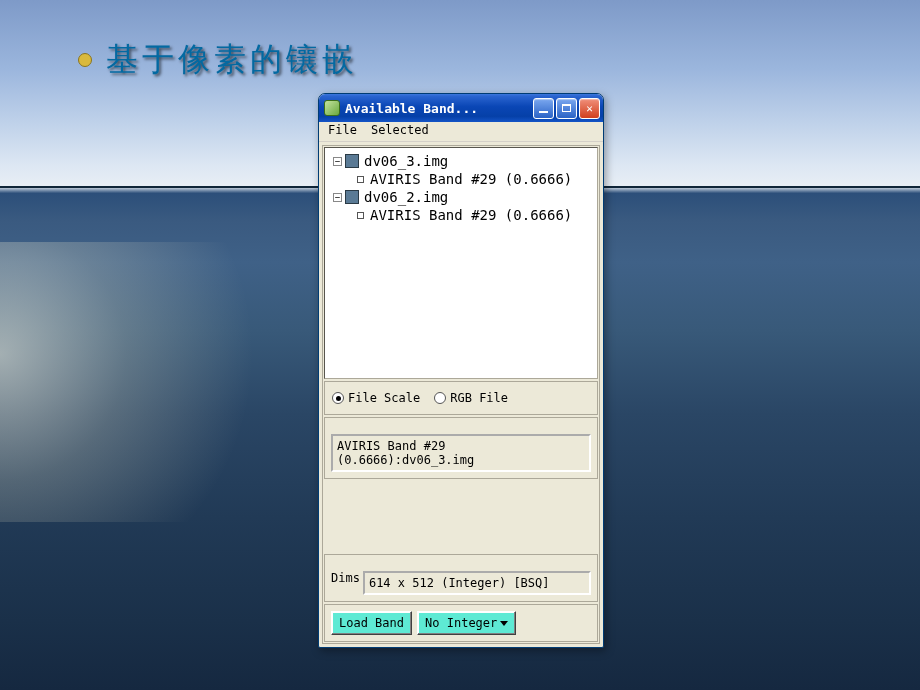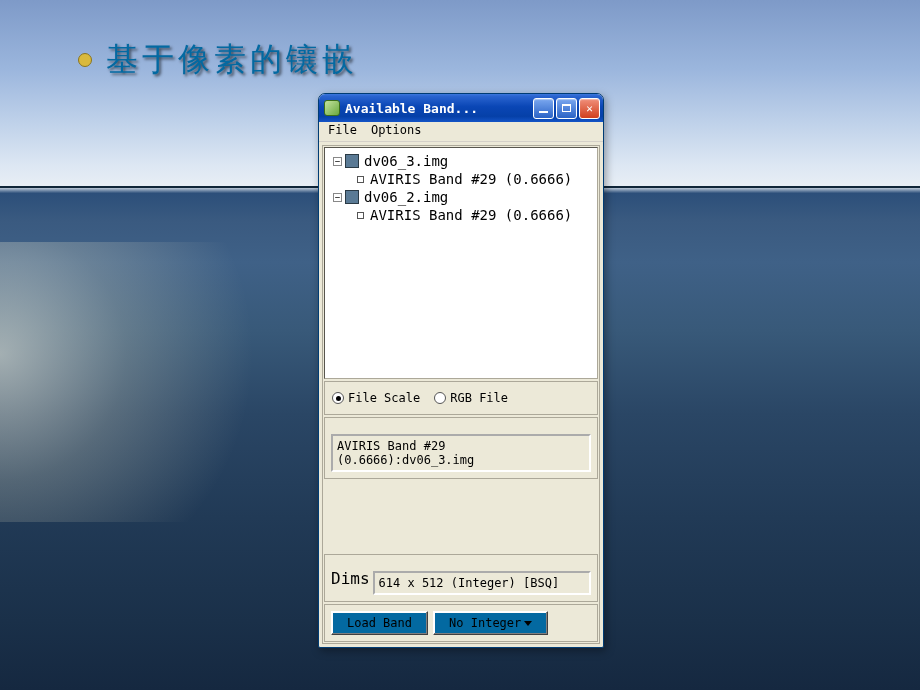--- a/index.html
+++ b/index.html
@@ -122,27 +122,27 @@
 
   .group-title { text-align:center; padding-bottom:4px; }
   .inset-box {
     border:2px inset #fff; background:#ece9d8;
     padding:3px 4px; font-size:12px; font-family:"宋体",monospace;margin-top:10px;
   }
 
   .spacer { flex:1; }
 
   .dims-row { display:flex; align-items:center; gap:3px; margin:1px; border:1px solid #aca899; padding:6px; }
-  .dims-label { font-size:16px; }
+  .dims-label { font-size:12px; }
 
   .btn-row { display:flex; align-items:center; gap:5px; margin:1px; border:1px solid #aca899; padding:6px; }
   .btn3d {
     border:1px solid #404040;
     border-top-color:#fff; border-left-color:#fff;
-    background:#0369a1; padding:4px 15px;
+    background:#5eead4; padding:4px 7px;
     box-shadow: inset -1px -1px 0 #808080, inset 1px 1px 0 #fff;
     font-size:12px; font-family:"宋体",monospace;
     display:flex; align-items:center; gap:3px;justify-content:flex-end;
   }
   .caret-down { width:0;height:0;border-left:4px solid transparent;border-right:4px solid transparent;border-top:5px solid #000;display:inline-block; }
 </style>
 </head>
 <body>
 
 <div class="horizon"></div>
@@ -163,21 +163,21 @@
         </div>
       <div class="tb-btn tb-max">
           <div class="tb-max-g"></div>
         </div>
       <div class="tb-btn tb-close"></div>
     </div>
   </div>
 
   <div class="menubar">
     <div class="menu-item">File</div>
-    <div class="menu-item">Options</div>
+    <div class="menu-item">Selected</div>
   </div>
 
   <div class="inner-frame">
 
     <div class="tree-pane">
       <div class="tree-node">
         <div class="expander">−</div>
         <span class="tree-icon"></span>
         <span class="tree-label">dv06_3.img</span>
       </div>

